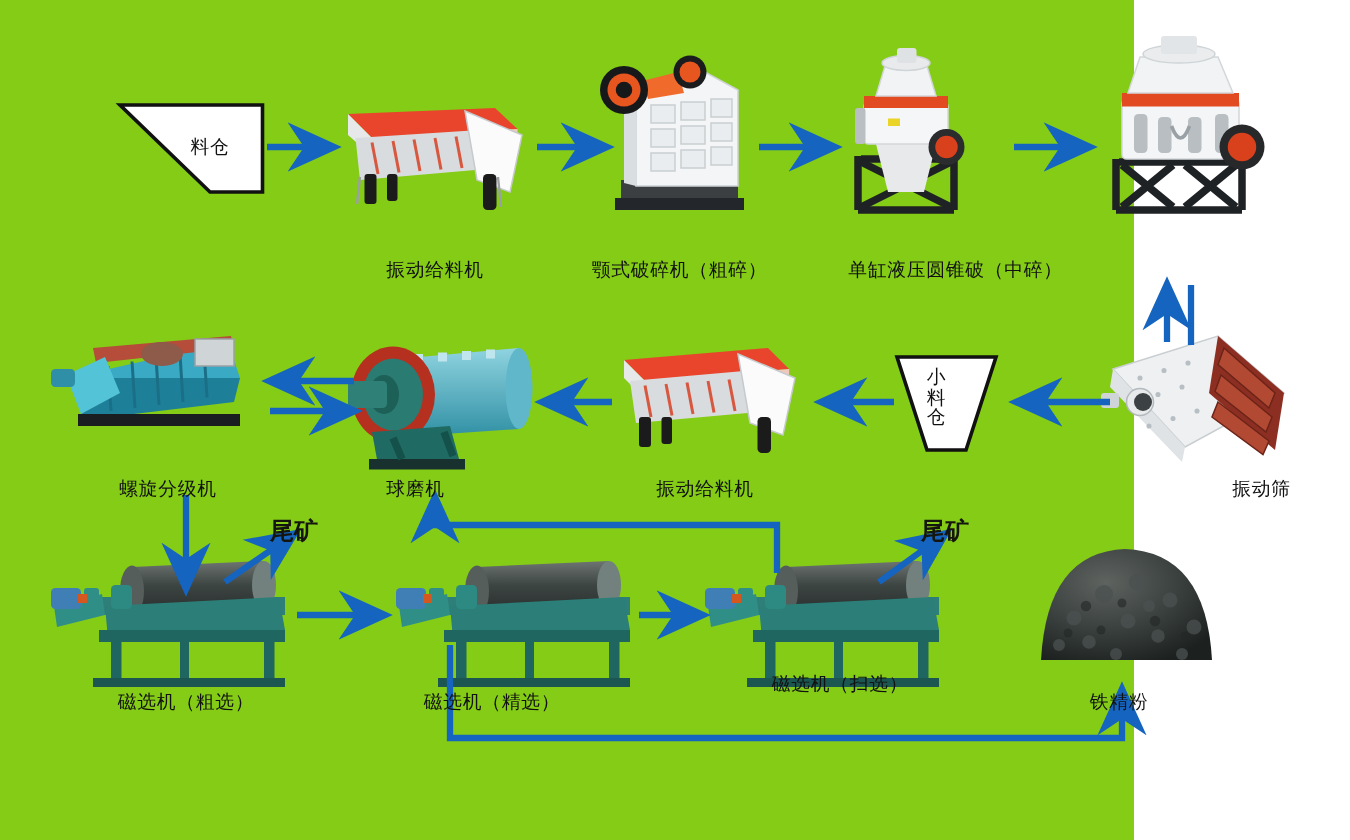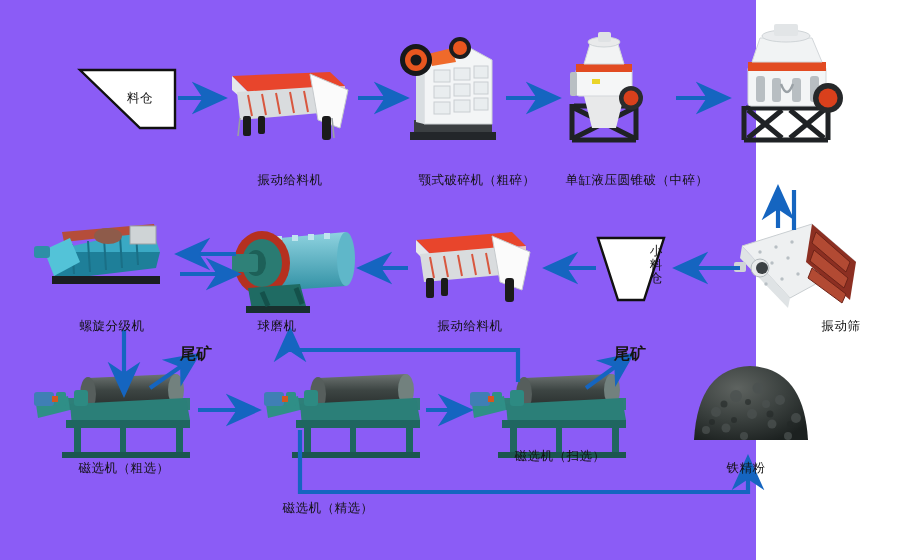--- a/index.html
+++ b/index.html
@@ -1,18 +1,18 @@
 <!DOCTYPE html>
 <html><head>
 <meta charset="utf-8">
 <style>
   html,body{margin:0;padding:0;background:#ffffff;}
   body{width:900px;height:560px;position:relative;overflow:hidden;
        font-family:"DejaVu Sans","Liberation Sans",sans-serif;}
-  #stage{position:absolute;left:0;top:0;width:756px;height:560px;background:#8b5cf6;}
+  #stage{position:absolute;left:0;top:0;width:756px;height:560px;background:#84cc16;}
   .lbl{position:absolute;font-size:12.5px;color:#111;white-space:nowrap;
        letter-spacing:.5px;text-align:center;transform:translateX(-50%);}
   .lbl.bold{font-weight:bold;font-size:16px;color:#15150f;letter-spacing:0;}
 
   
   #wires{position:absolute;left:0;top:0;width:900px;height:560px;pointer-events:none;}
 </style>
 </head>
 <body>
 
@@ -352,32 +352,32 @@
       <line x1="586" y1="388" x2="630" y2="356" marker-end="url(#ar)"></line>
 
       <path d="M518,382 L518,350 L290,350 L290,332" marker-end="url(#ar)"></path>
 
       <path d="M300,430 L300,492 L748,492 L748,460" marker-end="url(#ar)"></path>
     </g>
   </svg>
 
   <div class="lbl" style="left:140px;top:90px;">料仓</div>
 
-  <div style="position:absolute;left:648px;top:244px;width:16px;font-size:12.5px;color:#111;line-height:1.08;text-align:center;">小料仓</div>
+  <div style="position:absolute;left:616px;top:244px;width:16px;font-size:12.5px;color:#111;line-height:1.08;text-align:center;">小料仓</div>
 
   <div class="lbl" style="left:290px;top:172px;">振动给料机</div>
-  <div class="lbl" style="left:477px;top:172px;font-family:Liberation Mono, monospace;">颚式破碎机（粗碎）</div>
+  <div class="lbl" style="left:453px;top:172px;font-family:Liberation Mono, monospace;">颚式破碎机（粗碎）</div>
   <div class="lbl" style="left:637px;top:172px;">单缸液压圆锥破（中碎）</div>
 
   <div class="lbl" style="left:112px;top:318px;">螺旋分级机</div>
   <div class="lbl" style="left:277px;top:318px;">球磨机</div>
   <div class="lbl" style="left:470px;top:318px;">振动给料机</div>
   <div class="lbl" style="left:796px;top:318px;margin-left:45px;">振动筛</div>
 
   <div class="lbl" style="left:124px;top:460px;">磁选机（粗选）</div>
-  <div class="lbl" style="left:328px;top:460px;margin-top:40px;">磁选机（精选）</div>
+  <div class="lbl" style="left:328px;top:460px;">磁选机（精选）</div>
   <div class="lbl" style="left:560px;top:448px;">磁选机（扫选）</div>
   <div class="lbl" style="left:746px;top:460px;">铁精粉</div>
 
   <div class="lbl bold" style="left:196px;top:344px;">尾矿</div>
   <div class="lbl bold" style="left:630px;top:344px;">尾矿</div>
 
 </div>
 
 </body></html>

